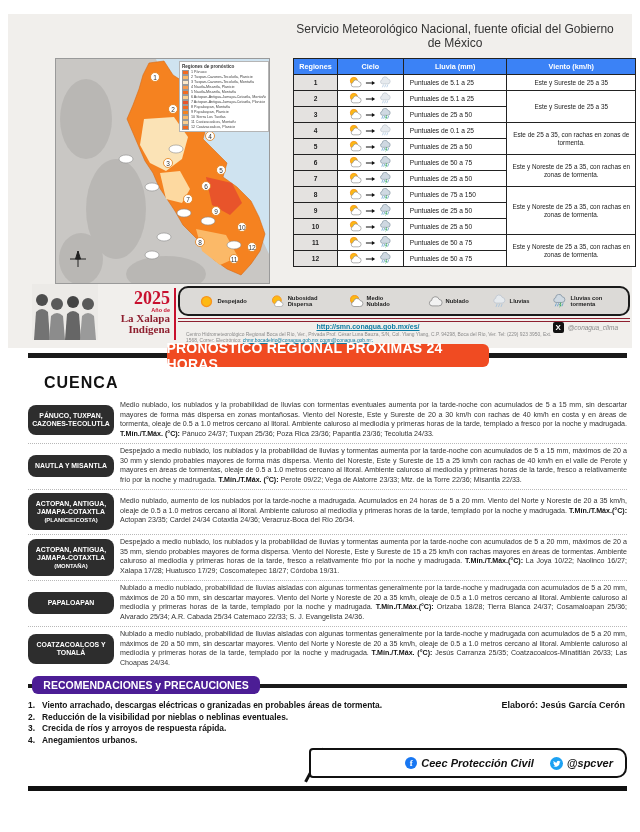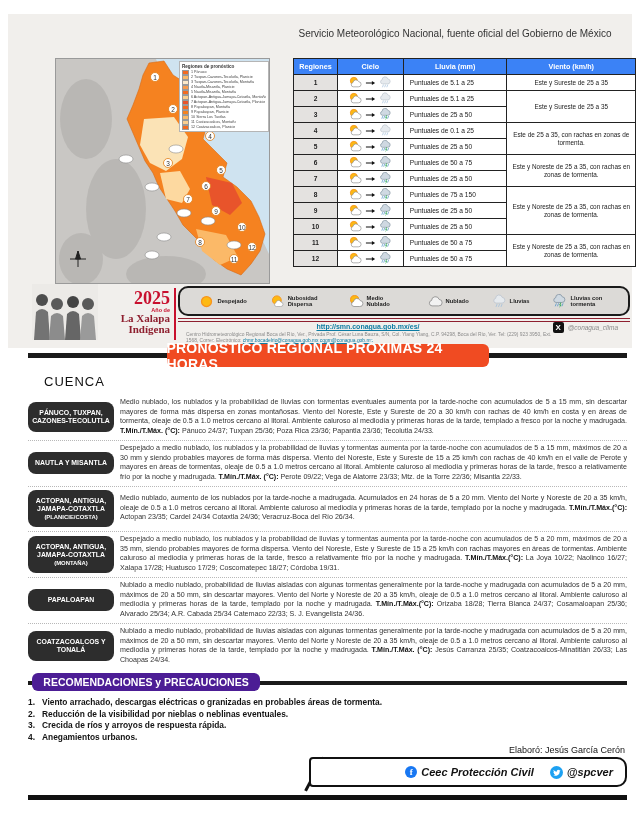--- a/index.html
+++ b/index.html
@@ -13,21 +13,21 @@
   .seal { width:18px; height:18px; }
   .ma-wrap { display:flex; flex-direction:column; }
   .ma-text { font-size:13px; font-weight:bold; color:#8a2015; letter-spacing:.2px; }
   .ma-strip { margin-top:1px; height:4px; width:100px; background:#4a4034; }
   .hdr-divider { width:1px; height:22px; background:#c9c5c0; }
   .conagua-wrap { display:flex; align-items:center; gap:4px; }
   .conagua-text { font-size:10px; font-weight:bold; color:#5b7d96; letter-spacing:1px; }
   .conagua-sub { height:2px; width:62px; background:#9fc5dc; margin-top:1px; }
   .hdr-right { position:absolute; right:12px; top:8px; width:330px; text-align:center; }
   .hdr-title1 { font-size:10.5px; font-weight:bold; color:#222; }
-  .hdr-title2 { font-size:10px; color:#333; margin-top:6px; }
+  .hdr-title2 { font-size:12px; color:#333; margin-top:0; }
 
   
   .map-box { position:absolute; left:47px; top:44px; width:215px; height:226px; border:1px solid #9a9a9a; background:#c9c7c4; }
   .map-box svg { display:block; }
   .map-legend { position:absolute; left:123px; top:2px; width:90px; background:#ffffff; border:1px solid #b5b5b5; padding:2px 2px 1px 2px; }
   .map-legend-title { font-size:4.6px; font-weight:bold; color:#333; margin-bottom:1px; }
   .map-legend-item { display:flex; align-items:center; gap:2px; margin-bottom:.5px; }
   .map-swatch { width:7px; height:4.5px; border:.5px solid #999; flex:none; }
   .map-legend-label { font-size:3.7px; color:#444; white-space:nowrap; overflow:hidden; }
 
@@ -65,40 +65,40 @@
   .addr .email { color:#0d7ca3; text-decoration:underline; }
   .x-wrap { position:absolute; right:14px; top:308px; display:flex; align-items:center; gap:4px; }
   .x-logo { width:11px; height:11px; background:#111; color:#fff; border-radius:2px; font-size:8px; font-weight:bold; display:flex; align-items:center; justify-content:center; }
   .x-handle { font-size:6.5px; color:#8a8a8a; font-style:italic; }
 
   
   .bottom { position:absolute; left:28px; top:344px; width:599px; }
   .title-row { position:relative; height:26px; }
   .title-bar { position:absolute; left:0; right:0; top:9px; height:5px; background:#1a1a1a; }
   .title-banner { position:absolute; left:50%; transform:translateX(-50%); top:0; width:322px; height:23px; background:#f04b22; border-radius:6px; color:#fff; font-size:14px; font-weight:bold; display:flex; align-items:center; justify-content:center; letter-spacing:.2px; }
-  .cuenca-label { font-size:13px; font-weight:normal; color:#111; letter-spacing:1px; margin:4px 0 6px 16px; }
+  .cuenca-label { font-size:16px; font-weight:bold; color:#111; letter-spacing:1px; margin:4px 0 6px 16px; }
 
   .sections { width:100%; }
   .cuenca-row { display:flex; gap:6px; align-items:center; padding:3px 0 4px 0; border-bottom:1.6px dotted #b8b8b8; }
   .cuenca-row:last-child { border-bottom:none; }
   .cuenca-box { flex:none; width:86px; background:#2d2d2d; color:#fff; border-radius:8px; padding:7px 3px; text-align:center; }
   .cuenca-name { font-size:6.9px; font-weight:bold; line-height:8px; }
   .cuenca-sub { font-size:5.9px; font-weight:bold; margin-top:1px; }
   .cuenca-text { flex:1; font-size:7.1px; line-height:9.5px; text-align:justify; color:#333; }
   .cuenca-text b { color:#111; }
 
   
   .reco-row { position:relative; height:22px; margin-top:4px; }
   .reco-bar { position:absolute; left:0; right:0; top:8px; height:4px; background:#1a1a1a; }
   .reco-banner { position:absolute; left:4px; top:0; width:228px; height:18px; background:#4c1d95; border-radius:6px; color:#fff; font-size:10.5px; font-weight:bold; display:flex; align-items:center; justify-content:center; }
   .reco-body { display:flex; margin-top:2px; }
   .reco-list { width:450px; }
   .reco-item { display:flex; font-size:8.4px; font-weight:bold; color:#141414; line-height:11.5px; }
   .reco-num { width:14px; flex:none; }
-  .elaboro { flex:1; text-align:right; font-size:9px; font-weight:normal; color:#141414; padding-right:2px;margin-top:48px; }
+  .elaboro { flex:1; text-align:right; font-size:9px; font-weight:bold; color:#141414; padding-right:2px; }
 
   
   .footer-row { position:relative; height:36px; margin-top:2px; }
   .footer-box { position:absolute; right:0; top:0; width:318px; height:30px; border:2.5px solid #111; border-radius:4px 10px 10px 4px; display:flex; align-items:center; justify-content:flex-end; gap:16px; padding-right:12px; background:#fff; }
   .footer-slant { position:absolute; right:312px; top:-2px; width:2.5px; height:38px; background:#111; transform:rotate(28deg); }
   .soc { display:flex; align-items:center; gap:4px; }
   .soc-label { font-size:11px; font-weight:bold; font-style:italic; color:#111; }
   .fb-icon { width:12px; height:12px; border-radius:50%; background:#1877f2; color:#fff; font-size:9px; font-weight:bold; display:flex; align-items:center; justify-content:center; font-family:"Liberation Serif", serif; }
   .bottom-bar { height:5px; background:#111; margin-top:2px; }
 </style>

